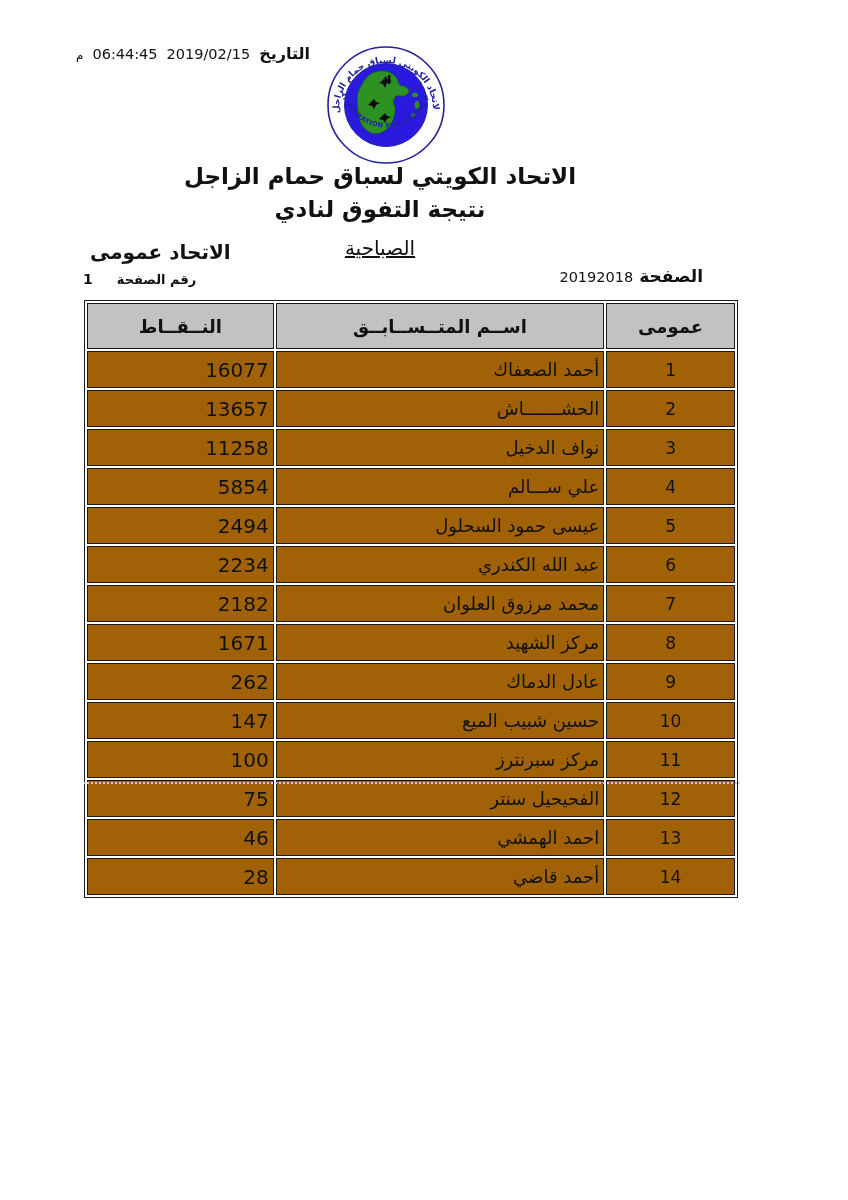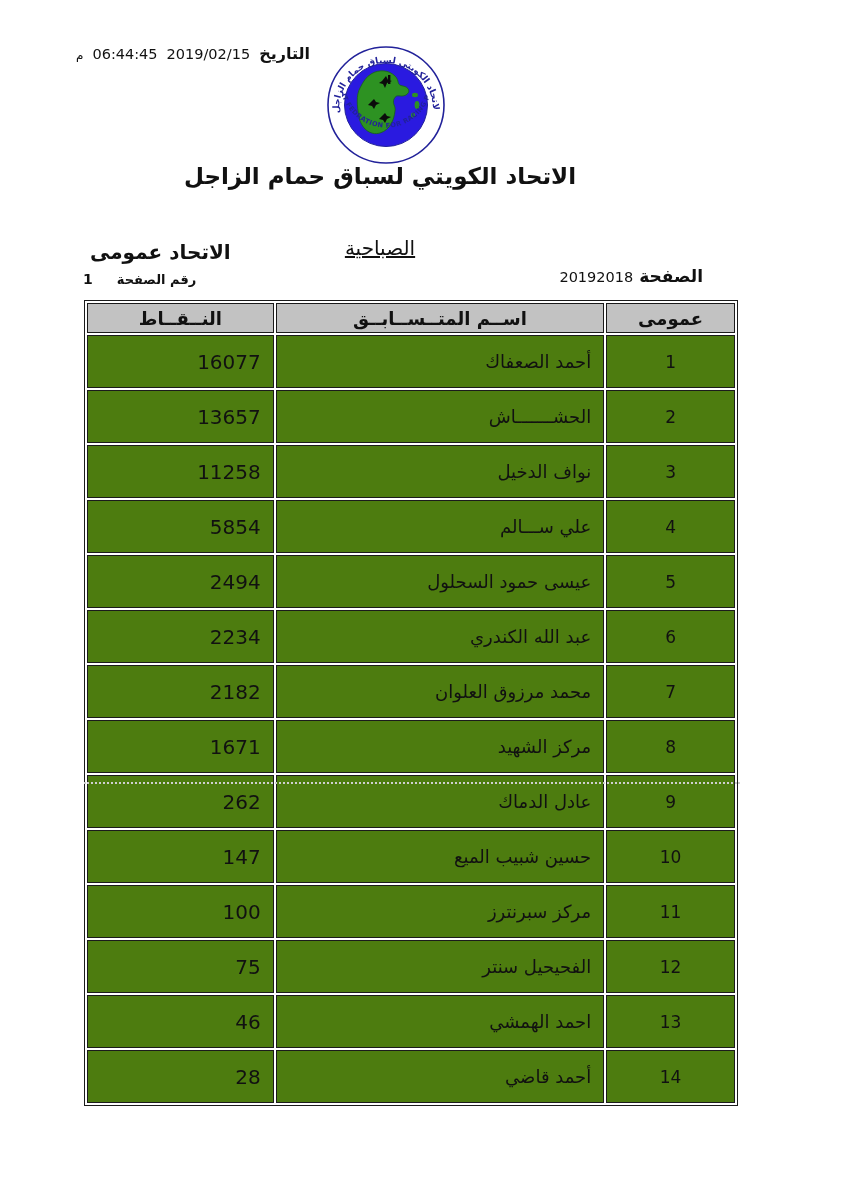--- a/index.html
+++ b/index.html
@@ -49,23 +49,23 @@
     border:1px solid #1b1b1b;
     overflow:hidden;
     white-space:nowrap;
   }
   table.results th{
     background:#c2c2c2;
     font-weight:bold;
     font-size:18px;
     height:28px;
     text-align:center;
-    padding:0;
-  }
-  table.results td{height:27px;padding:12px;background:#4d7c0f;}
+    padding:8px;
+  }
+  table.results td{height:27px;padding:4px;background:#a16207;}
   .c-serial{width:20%;}
   .c-name{width:51%;}
   .c-points{width:29%;}
   td.c-serial{text-align:center;font-size:17px;}
   td.c-name{text-align:right;padding-right:12px;font-size:18px;}
   td.c-points{text-align:right;padding-right:28px;font-size:20px;direction:ltr;unicode-bidi:embed;text-align:right;}
   .dotted{position:absolute;left:84px;top:782px;width:656px;border-top:2px dotted #cfcfcf;}
 </style>
 </head>
 <body>
@@ -103,20 +103,21 @@
         <textPath href="#arcTop" startOffset="50%" text-anchor="middle">الاتحاد الكويتي لسباق حمام الزاجل</textPath>
       </text>
       <text font-size="6.6" font-weight="bold" fill="#22229a" letter-spacing="0.4" font-family="DejaVu Sans, sans-serif">
         <textPath href="#arcBottom" startOffset="50%" text-anchor="middle">KUWAIT FEDRATION FOR RACING PIGEON</textPath>
       </text>
     </svg>
   </div>
 
   <div class="titles">
     <div class="title-main">الاتحاد الكويتي لسباق حمام الزاجل</div>
+    <div class="title-sub">نتيجة التفوق لنادي</div>
   </div>
 
   <div class="club">الصباحية</div>
 
   <div class="federation">الاتحاد عمومى</div>
 
   <div class="season">
     <span class="season-label">الصفحة</span>
     <span class="season-value">20192018</span>
   </div>

